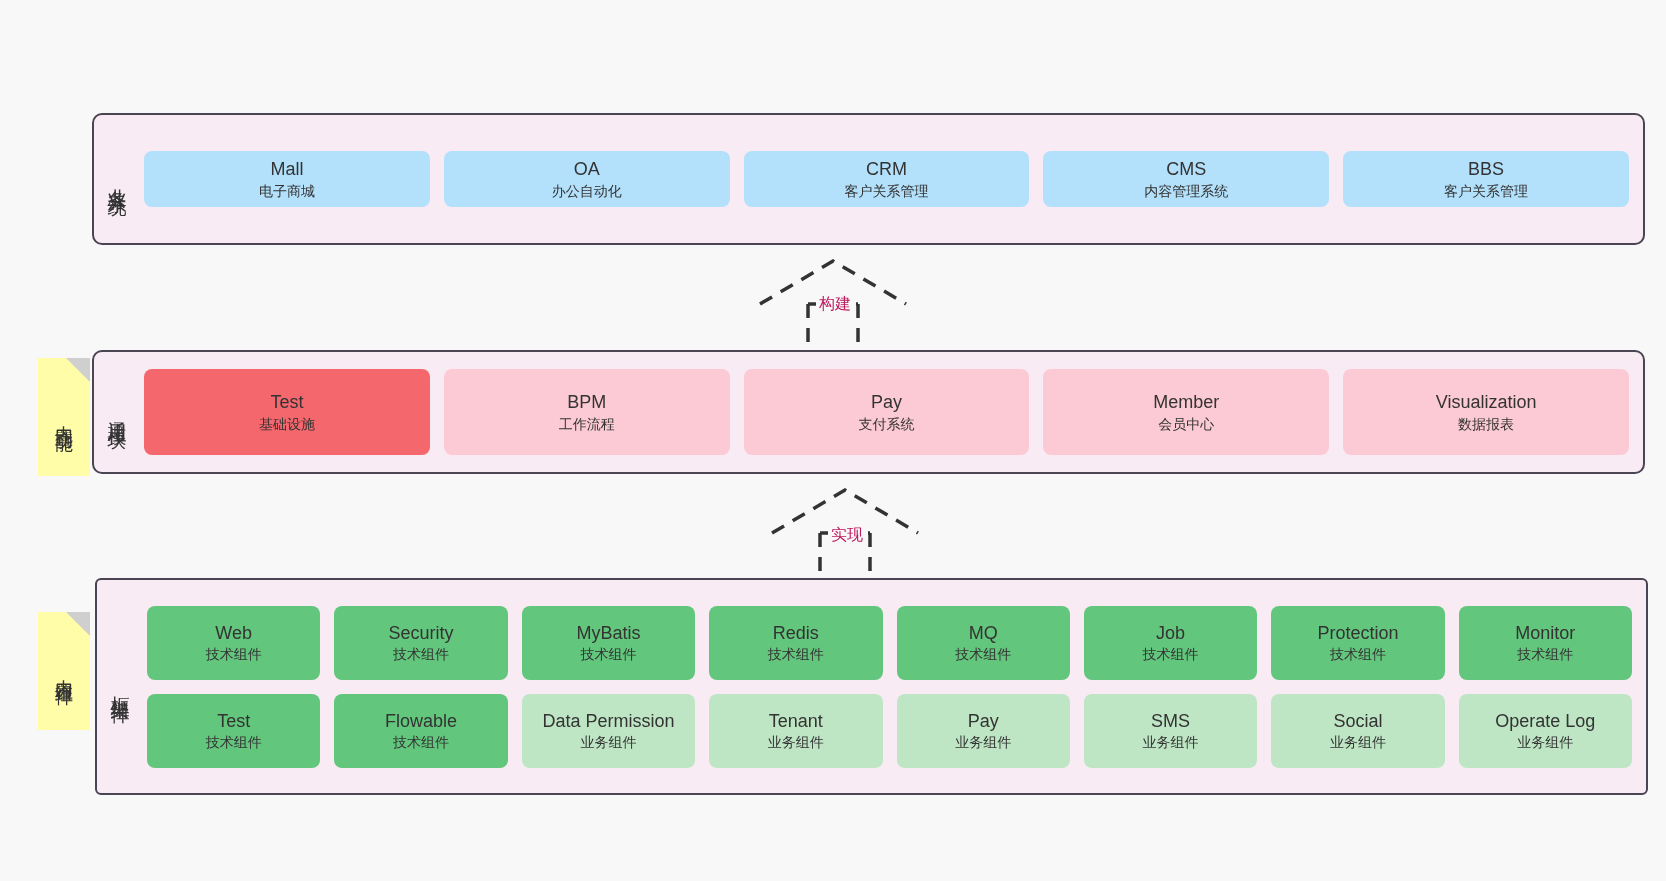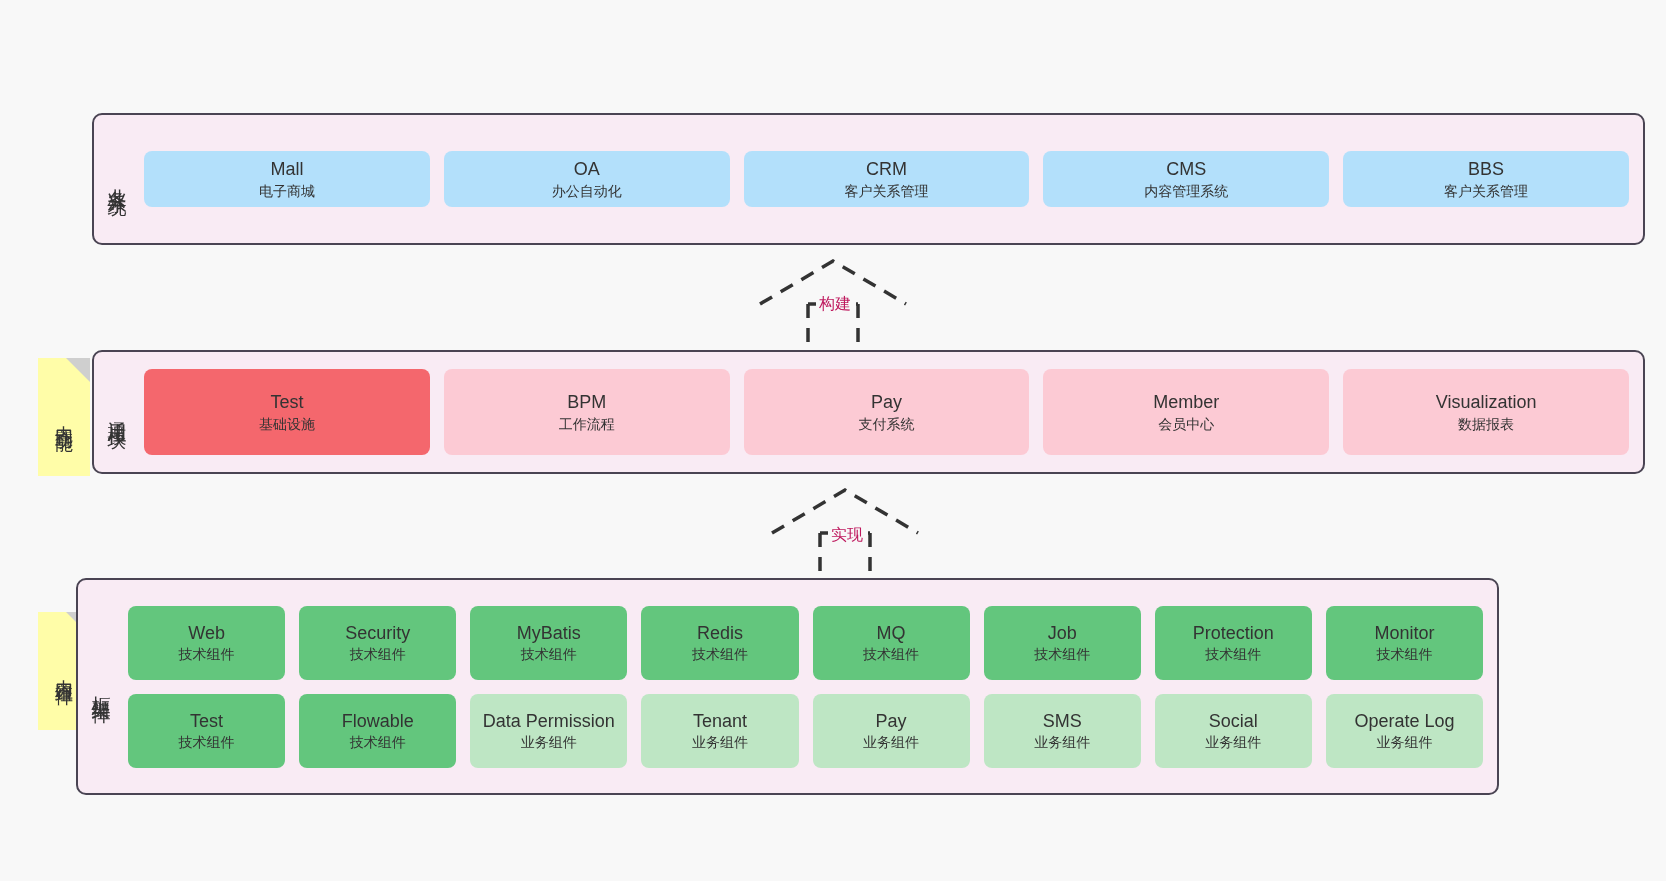--- a/index.html
+++ b/index.html
@@ -84,21 +84,21 @@
 
   .box.blue      { background: #B3E0FB; height: 56px; }
   .box.red       { background: #F4676D; height: 86px; }
   .box.pink      { background: #FCCAD4; height: 86px; }
   .box.green     { background: #63C67D; height: 74px; }
   .box.lightgreen{ background: #BEE6C4; height: 74px; }
 
   
   #layer-business  { left: 92px;  top: 113px; width: 1553px; height: 132px; }
   #layer-common    { left: 92px;  top: 350px; width: 1553px; height: 124px; }
-  #layer-framework { left: 76px;  top: 578px; width: 1423px; height: 217px; }
+  #layer-framework { left: 95px;  top: 578px; width: 1553px; height: 217px; border-radius: 6px; }
 
   
   .sticky {
     position: absolute;
     background: #FFFDA8;
     box-sizing: border-box;
     display: flex;
     align-items: center;
     justify-content: center;
     font-size: 18px;

